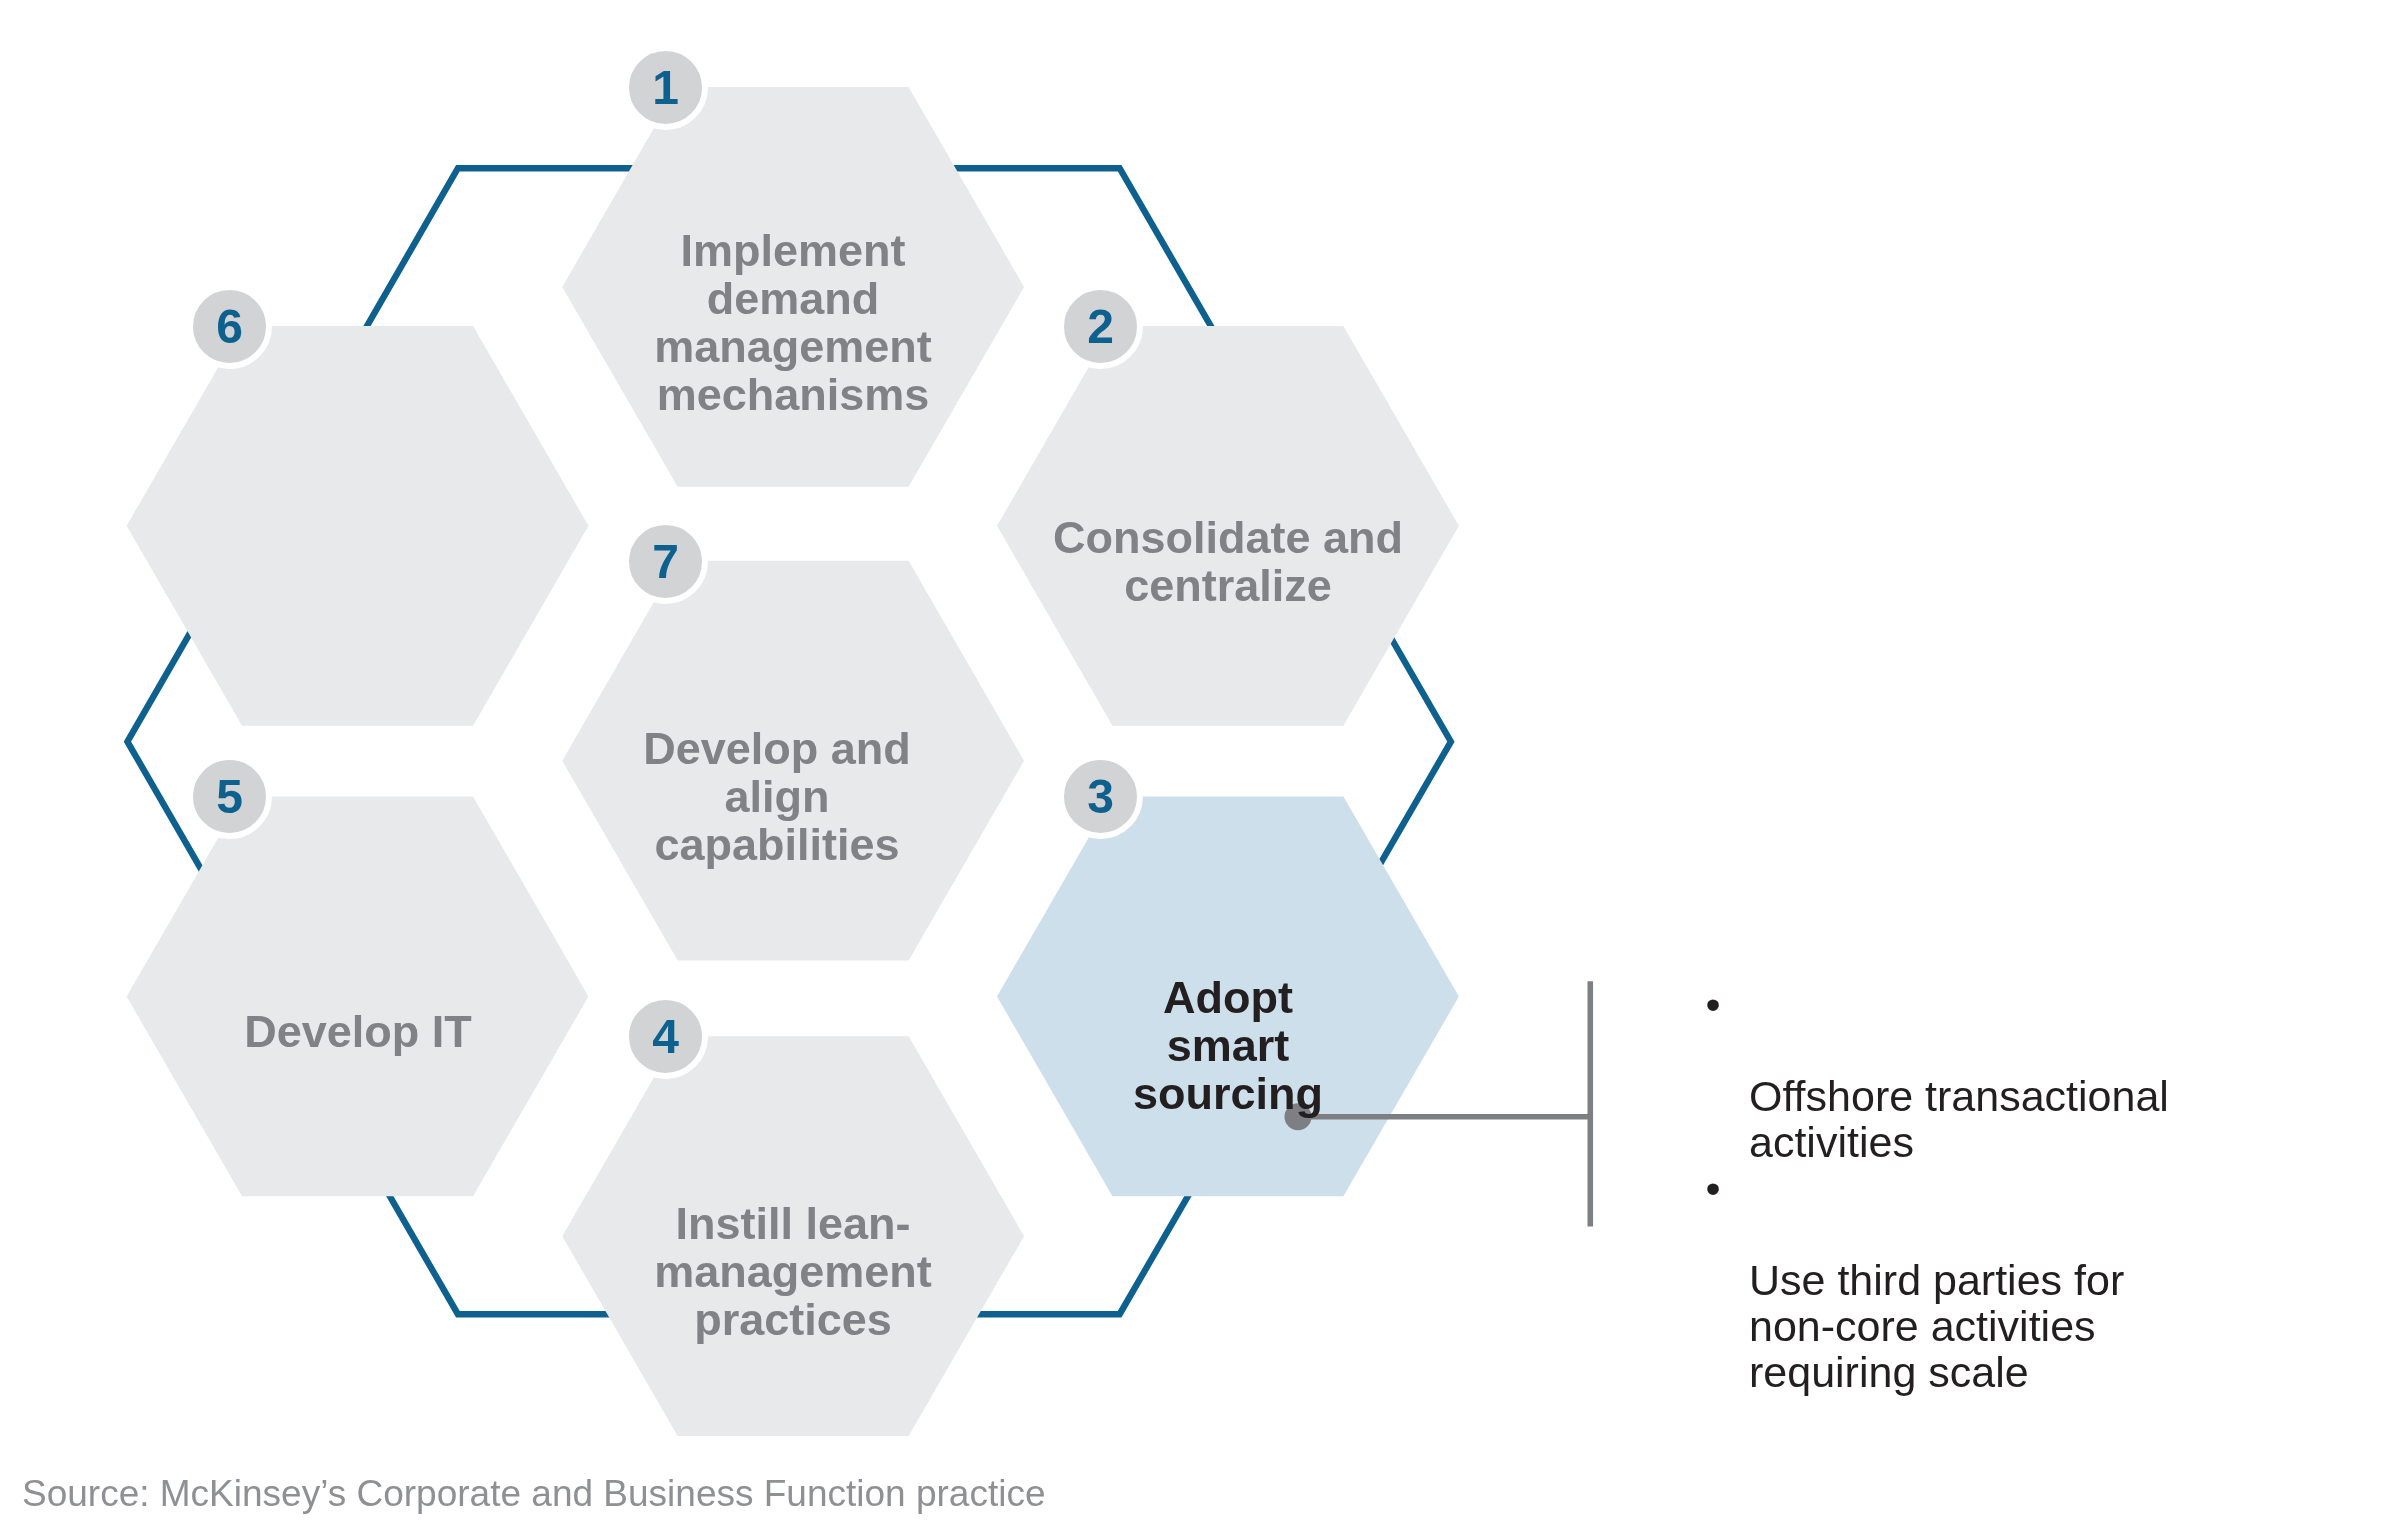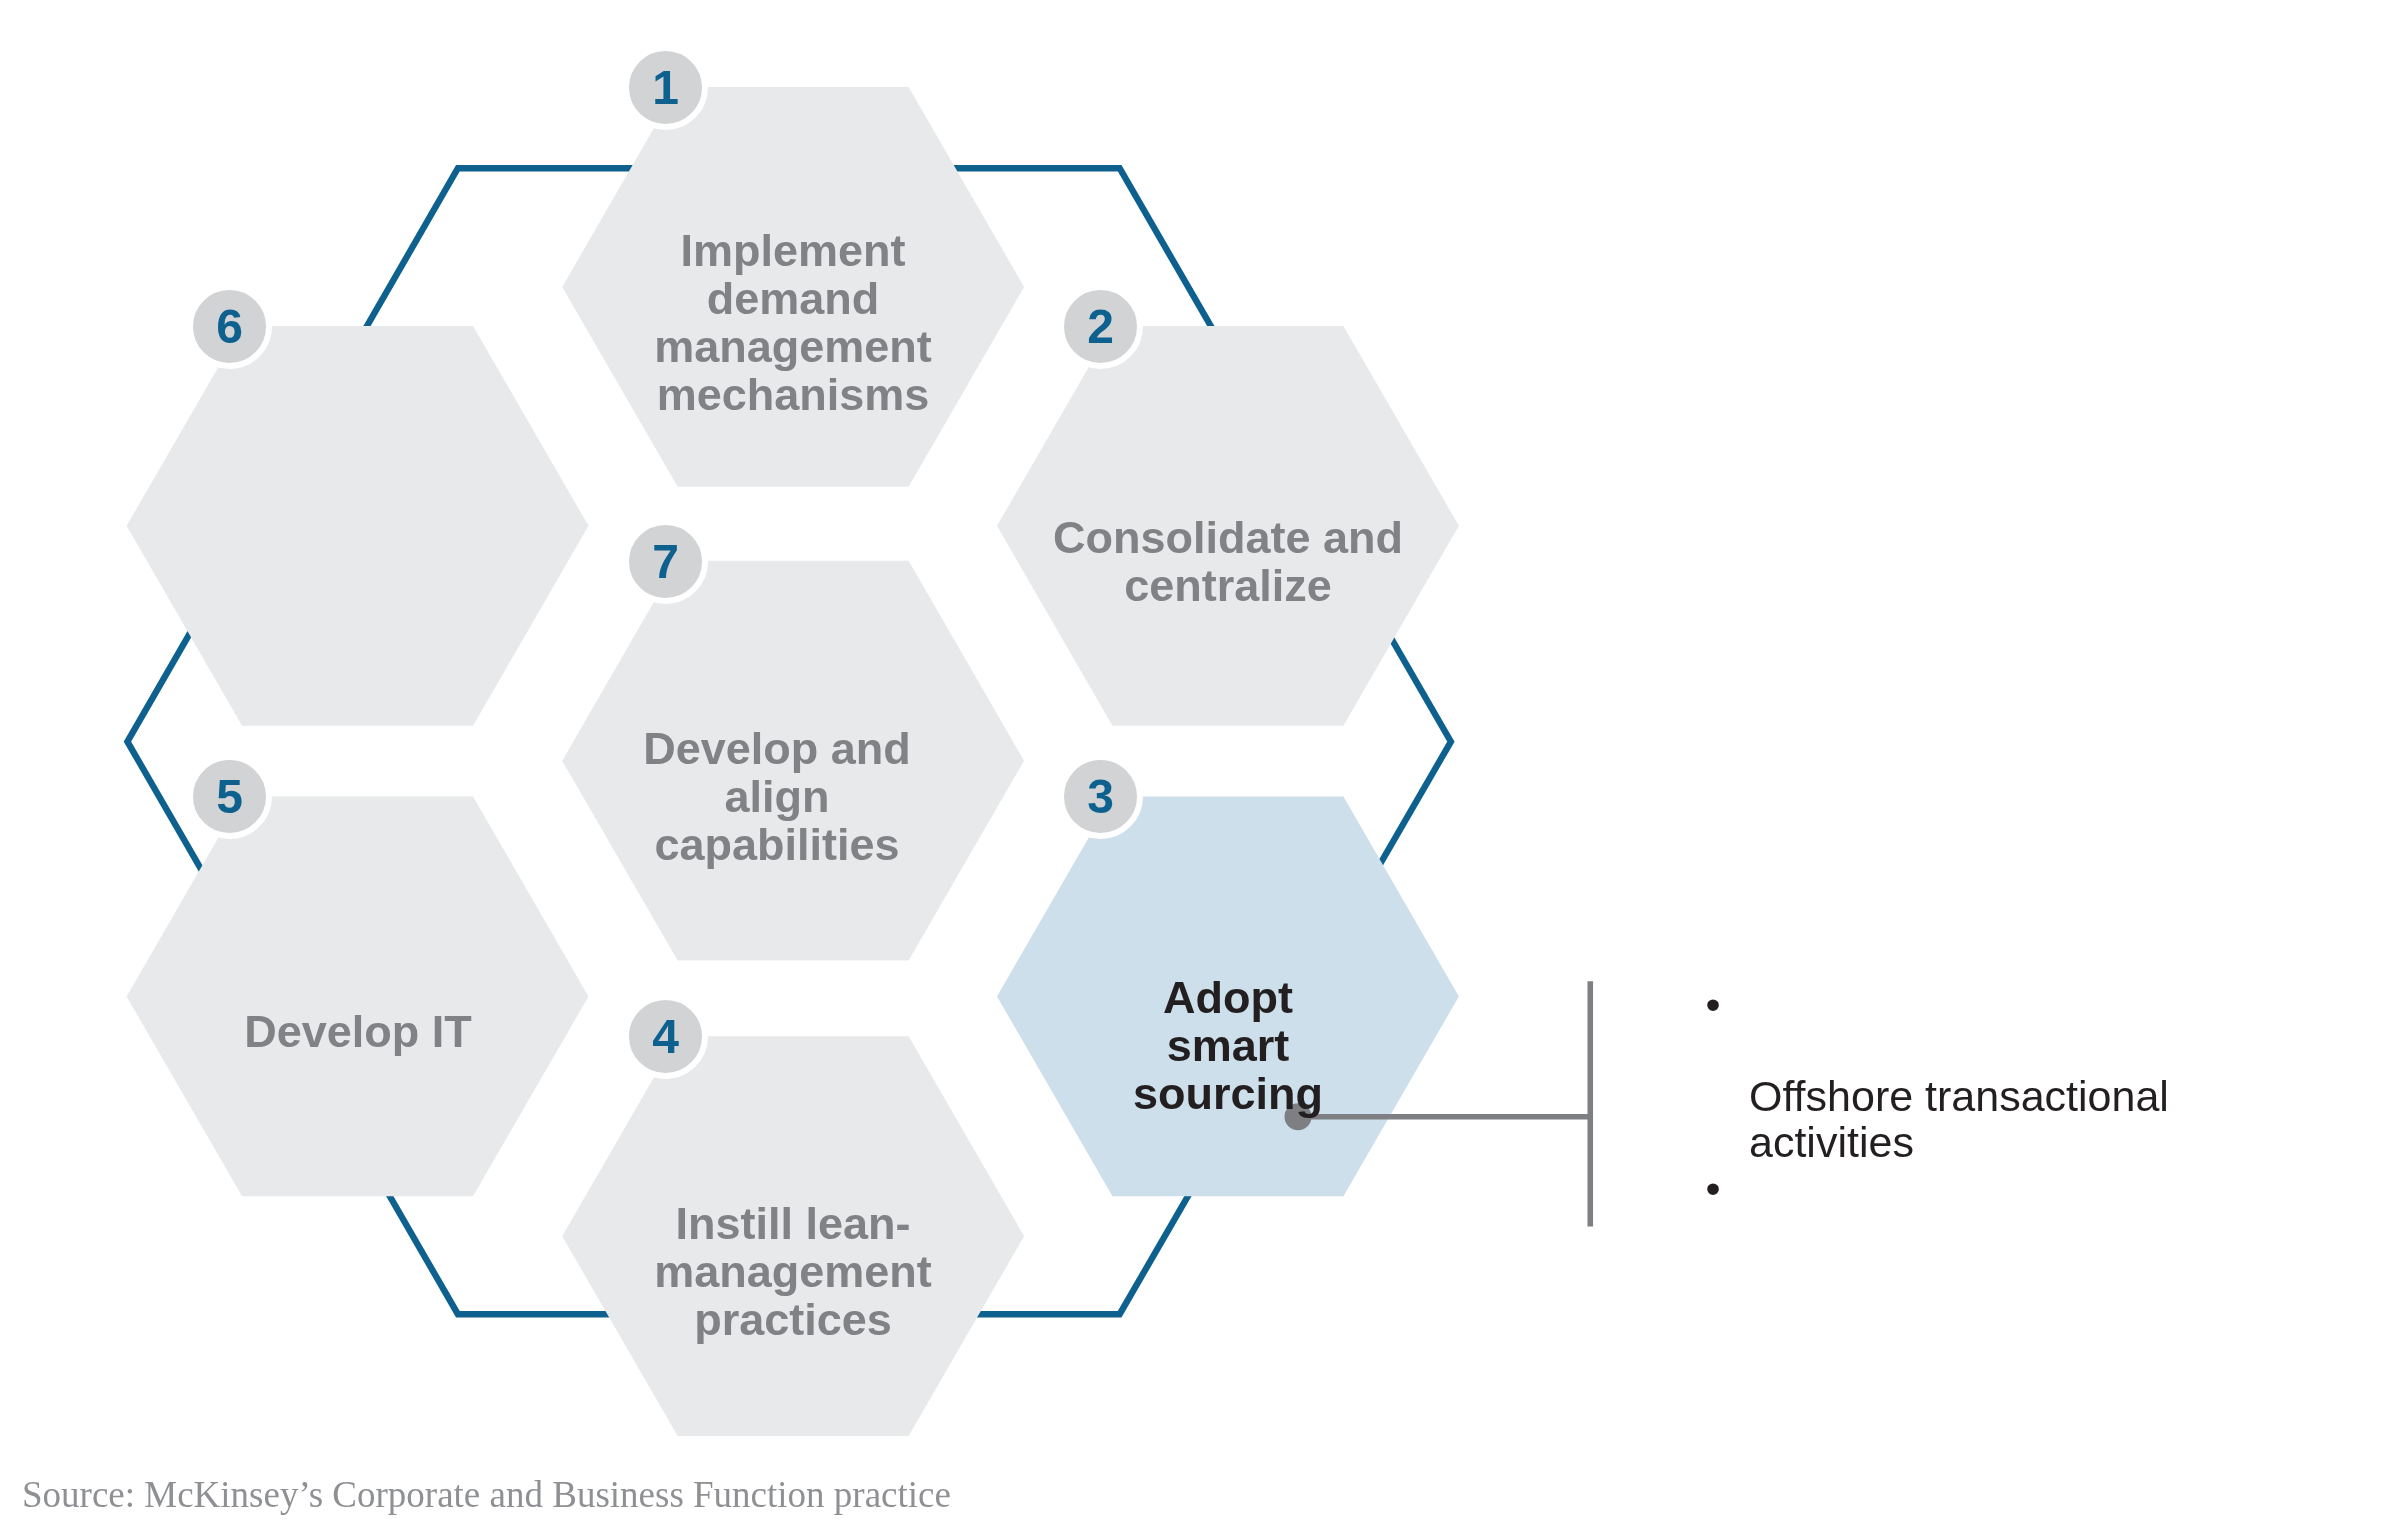--- a/index.html
+++ b/index.html
@@ -73,21 +73,20 @@
     position: absolute;
     left: 1.6px;
     top: 0;
   }
   .source-line {
     position: absolute;
     left: 22px;
     top: 1473px;
     font-size: 37px;
     color: #8e9093;
-    font-family: Liberation Serif, serif;
   }
 </style>
 </head>
 <body>
 
 <div class="canvas">
 
   <svg width="2389" height="1539" viewBox="0 0 3000 1932">
 
     <polygon points="160,931 575,211 1406,211 1822,931 1406,1650 575,1650" fill="none" stroke-width="8" stroke="#0e618e"></polygon>
@@ -131,19 +130,22 @@
   <div class="num-circle" style="left:623px;  top:519px;">7</div>
 
   <ul class="callout">
     <li>
       <span class="bullet-glyph">•</span>
       <span>Offshore transactional
 activities</span>
     </li>
     <li>
       <span class="bullet-glyph">•</span>
+      <span>Use third parties for
+non-core activities
+requiring scale</span>
     </li>
   </ul>
 
   <div class="source-line">Source: McKinsey’s Corporate and Business Function practice</div>
 
 </div>
 
 
 </body></html>

